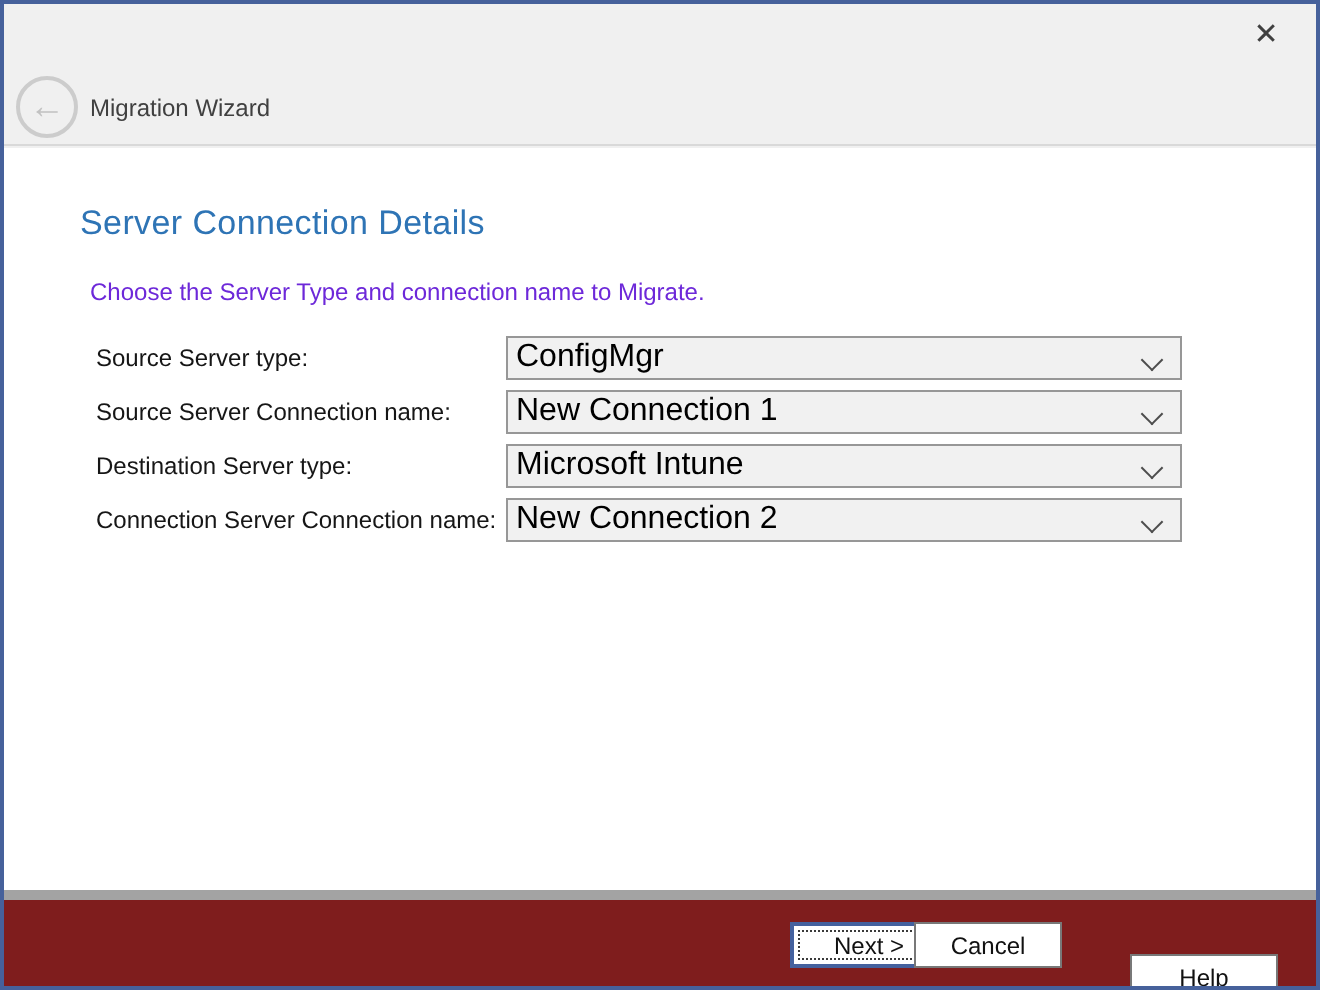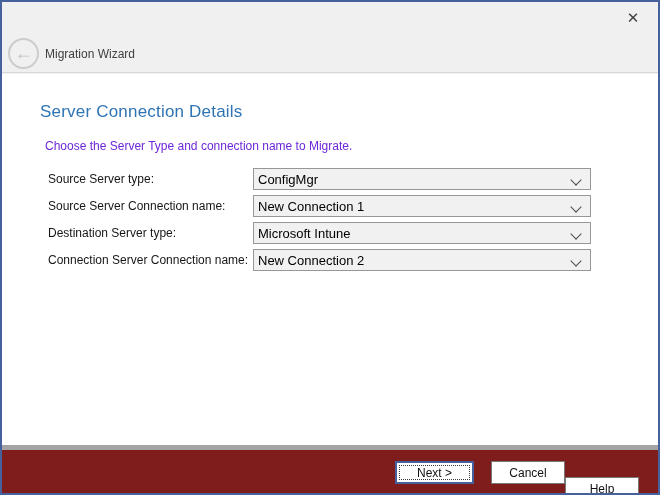--- a/index.html
+++ b/index.html
@@ -78,21 +78,21 @@
   .combo{
     position:absolute;left:251px;top:0;
     width:338px;height:22px;
     background:#f1f1f1;
     border:1px solid #979797;
     cursor:default;
   }
   .combo-value{
     position:absolute;left:4px;top:50%;
     transform:translateY(-50%);
-    font-size:13px;color:#000;white-space:nowrap;
+    font-size:16px;color:#000;white-space:nowrap;
   }
   .chevron{
     position:absolute;right:10px;top:7px;
     width:8px;height:8px;
     border-right:1.3px solid #4d4d4d;
     border-bottom:1.3px solid #4d4d4d;
     transform:rotate(45deg);
   }
   
   .footer{
@@ -107,21 +107,21 @@
     font-size:12px;color:#111;
     font-family:"Liberation Sans",sans-serif;
     text-align:center;cursor:pointer;padding:0;
   }
   .btn-next{left:393px;width:79px;border:2px solid var(--default-button-border);}
   .btn-next::after{
     content:"";position:absolute;left:2px;top:2px;right:2px;bottom:2px;
     border:1px dotted #3a3a3a;
     pointer-events:none;
   }
-  .btn-cancel{left:489px;width:74px;}
+  .btn-cancel{left:455px;width:74px;}
   .btn-help{left:563px;width:74px;margin-top:16px;}
 </style>
 </head>
 <body>
 
 <div class="window">
 
   <div class="header">
     <button class="close-btn">
       <span>✕</span>

